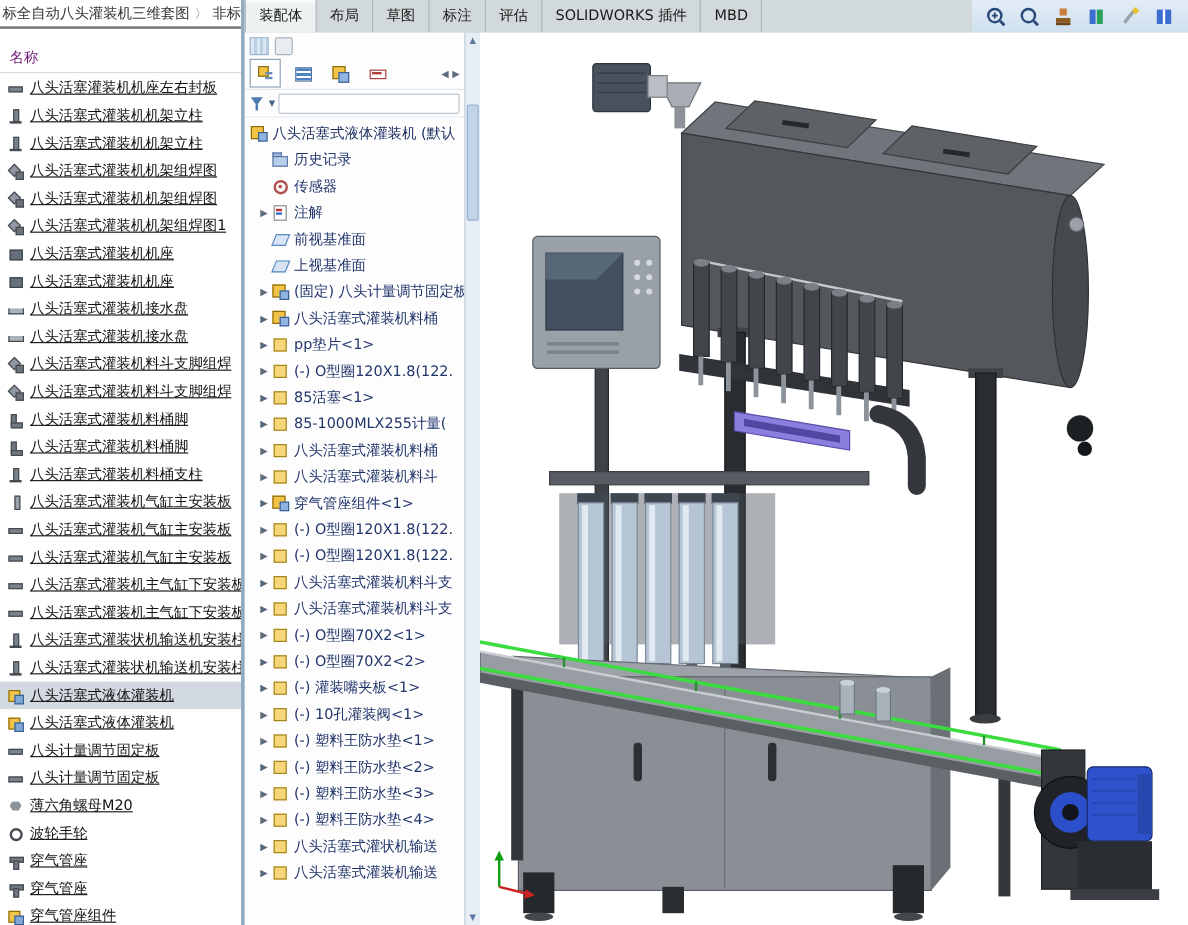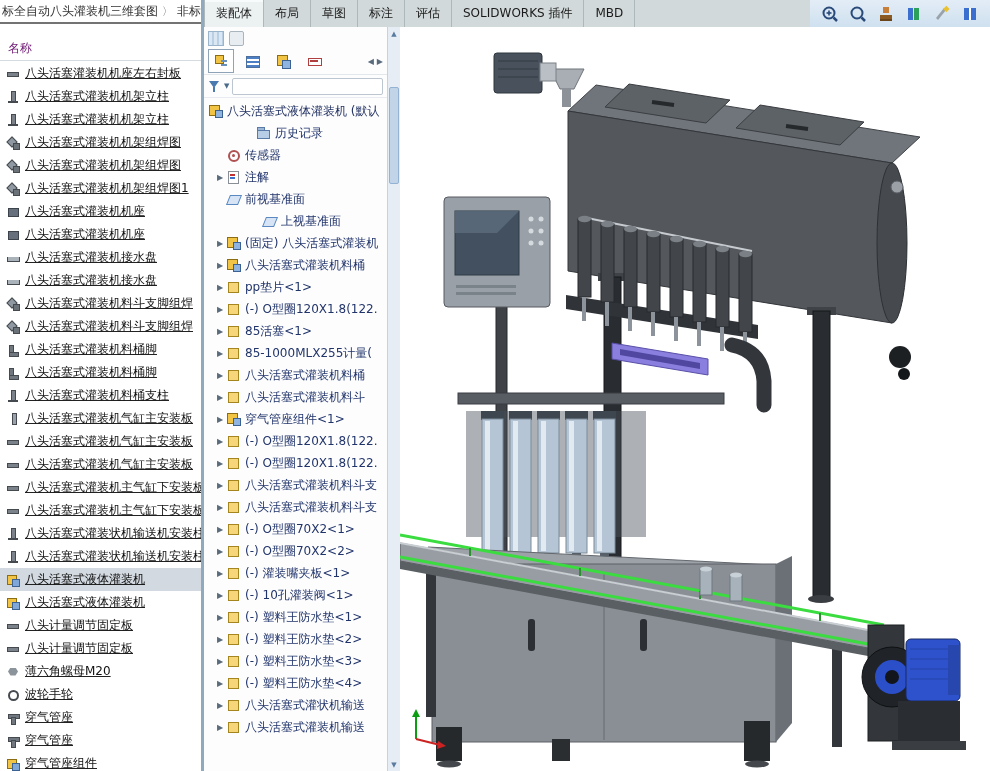--- a/index.html
+++ b/index.html
@@ -325,49 +325,49 @@
     <div class="filterrow">
       <span class="funnel"></span>
       <span class="fcaret">▼</span>
       <span class="ffield"></span>
     </div>
     <div class="tree" id="tree">
         <div class="trow rootrow">
           <span class="ti ti-asm"></span>
           <span class="tlabel">八头活塞式液体灌装机 (默认</span>
         </div>
-        <div class="trow" style="padding-left: 10px; margin-left: 30px;">
+        <div class="trow" style="padding-left: 10px;">
           <span class="sp"></span>
           <span class="ti ti-folder"></span>
           <span class="tlabel">历史记录</span>
         </div>
         <div class="trow" style="padding-left: 10px;">
           <span class="sp"></span>
           <span class="ti ti-sensor"></span>
           <span class="tlabel">传感器</span>
         </div>
         <div class="trow" style="padding-left: 10px;">
           <span class="arrow">▶</span>
           <span class="ti ti-note"></span>
           <span class="tlabel">注解</span>
         </div>
         <div class="trow" style="padding-left: 10px;">
           <span class="sp"></span>
           <span class="ti ti-plane"></span>
           <span class="tlabel">前视基准面</span>
         </div>
-        <div class="trow" style="padding-left: 10px; margin-left: 36px;">
+        <div class="trow" style="padding-left: 10px;">
           <span class="sp"></span>
           <span class="ti ti-plane"></span>
           <span class="tlabel">上视基准面</span>
         </div>
         <div class="trow" style="padding-left: 10px;">
           <span class="arrow">▶</span>
           <span class="ti ti-asm"></span>
-          <span class="tlabel">(固定) 八头活塞式灌装机</span>
+          <span class="tlabel">(固定) 八头计量调节固定板</span>
         </div>
         <div class="trow" style="padding-left: 10px;">
           <span class="arrow">▶</span>
           <span class="ti ti-asm"></span>
           <span class="tlabel">八头活塞式灌装机料桶</span>
         </div>
         <div class="trow" style="padding-left: 10px;">
           <span class="arrow">▶</span>
           <span class="ti ti-part"></span>
           <span class="tlabel">pp垫片&lt;1&gt;</span>

